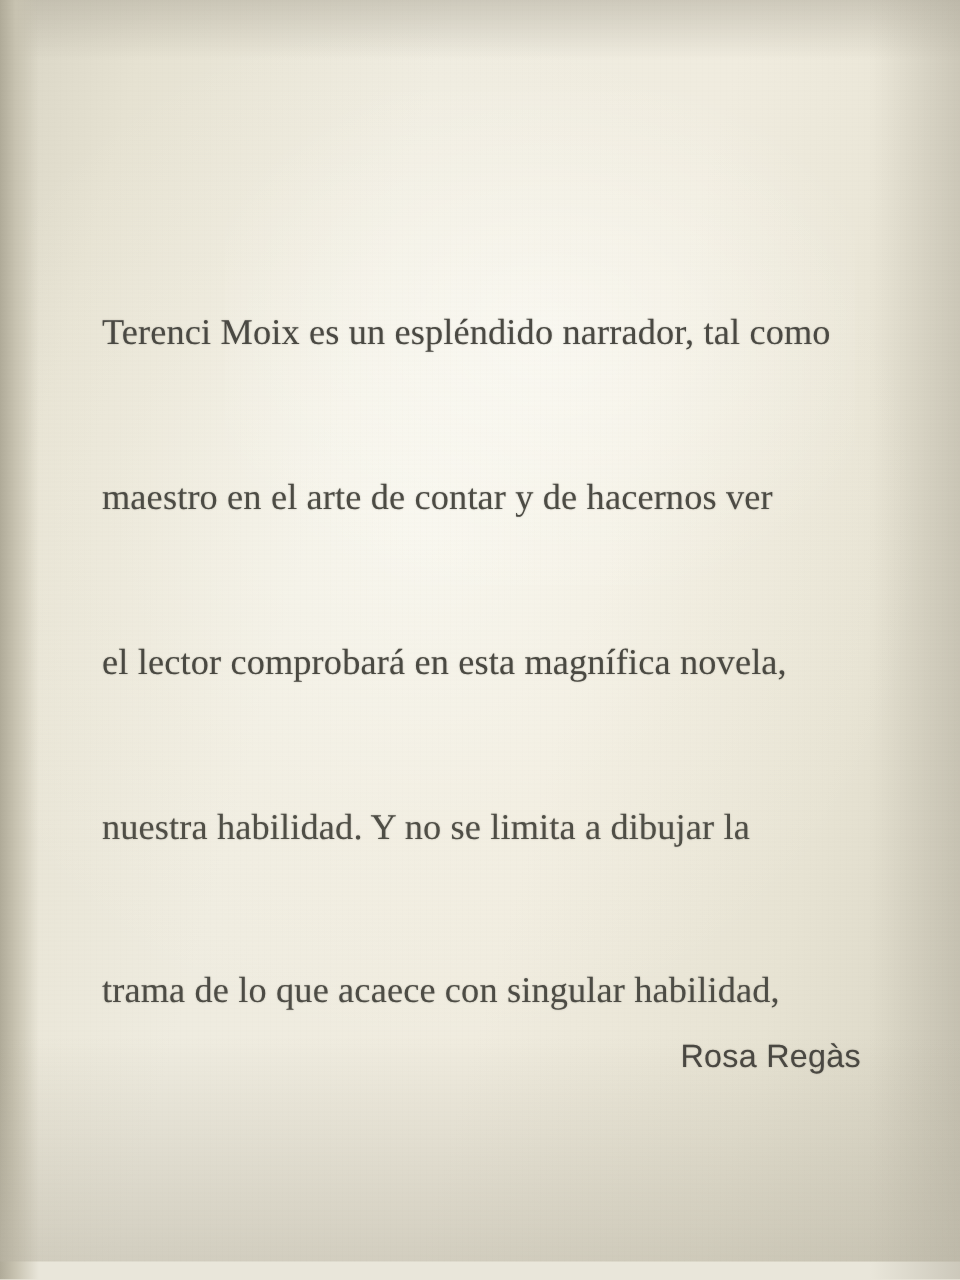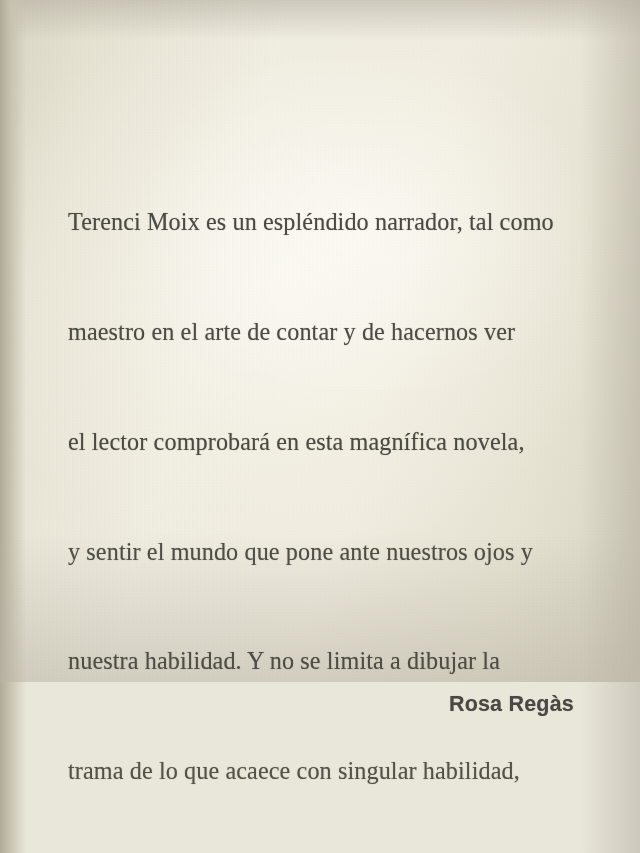--- a/index.html
+++ b/index.html
@@ -11,21 +11,21 @@
     height: 853px;
     overflow: hidden;
     background: #e9e6da;
     font-family: "Liberation Serif", serif;
   }
 
   
   #page {
     position: relative;
     width: 640px;
-    height: 682px;
+    height: 841px;
     background:
       radial-gradient(ellipse 70% 55% at 44% 42%, rgba(255,255,250,0.55) 0%, rgba(250,247,236,0.25) 45%, rgba(228,223,206,0.0) 75%),
       linear-gradient(105deg, #d8d4c4 0%, #e6e2d2 12%, #efece0 35%, #f0ecdf 58%, #e7e3d3 80%, #d6d2c1 100%);
     box-sizing: border-box;
   }
   
   #edge-left {
     position: absolute;
     left: 0; top: 0;
     width: 26px; height: 853px;
@@ -101,21 +101,21 @@
   .para .ln:nth-child(17) { color: #767264; }
   .para .ln:nth-child(18) { color: #797566; }
 
   #attribution {
     position: absolute;
     left: 68px;
     top: 692px;
     width: 506px;
     text-align: right;
     font-family: "Liberation Sans", sans-serif;
-    font-weight: bold;
+    font-weight: normal;
     font-size: 21.5px;
     color: #4a4842;
     letter-spacing: 0.2px;
     text-shadow: 0 0 1px rgba(80,78,70,0.4);
   }
 
   
   #grain {
     position: absolute;
     inset: 0;
@@ -135,21 +135,20 @@
   <div id="edge-left"></div>
   <div id="edge-right"></div>
   <div id="edge-bottom"></div>
   <div id="glare"></div>
 
   <div id="blurb">
     <p class="para">
       <span class="ln">Terenci Moix es un espléndido narrador, tal como</span>
       <span class="ln">maestro en el arte de contar y de hacernos ver</span>
       <span class="ln">el lector comprobará en esta magnífica novela,</span>
-      <span class="ln">y sentir el mundo que pone ante nuestros ojos y</span>
       <span class="ln">nuestra habilidad. Y no se limita a dibujar la</span>
       <span class="ln">trama de lo que acaece con singular habilidad,</span>
       
       
       
       
       
       
       
       

